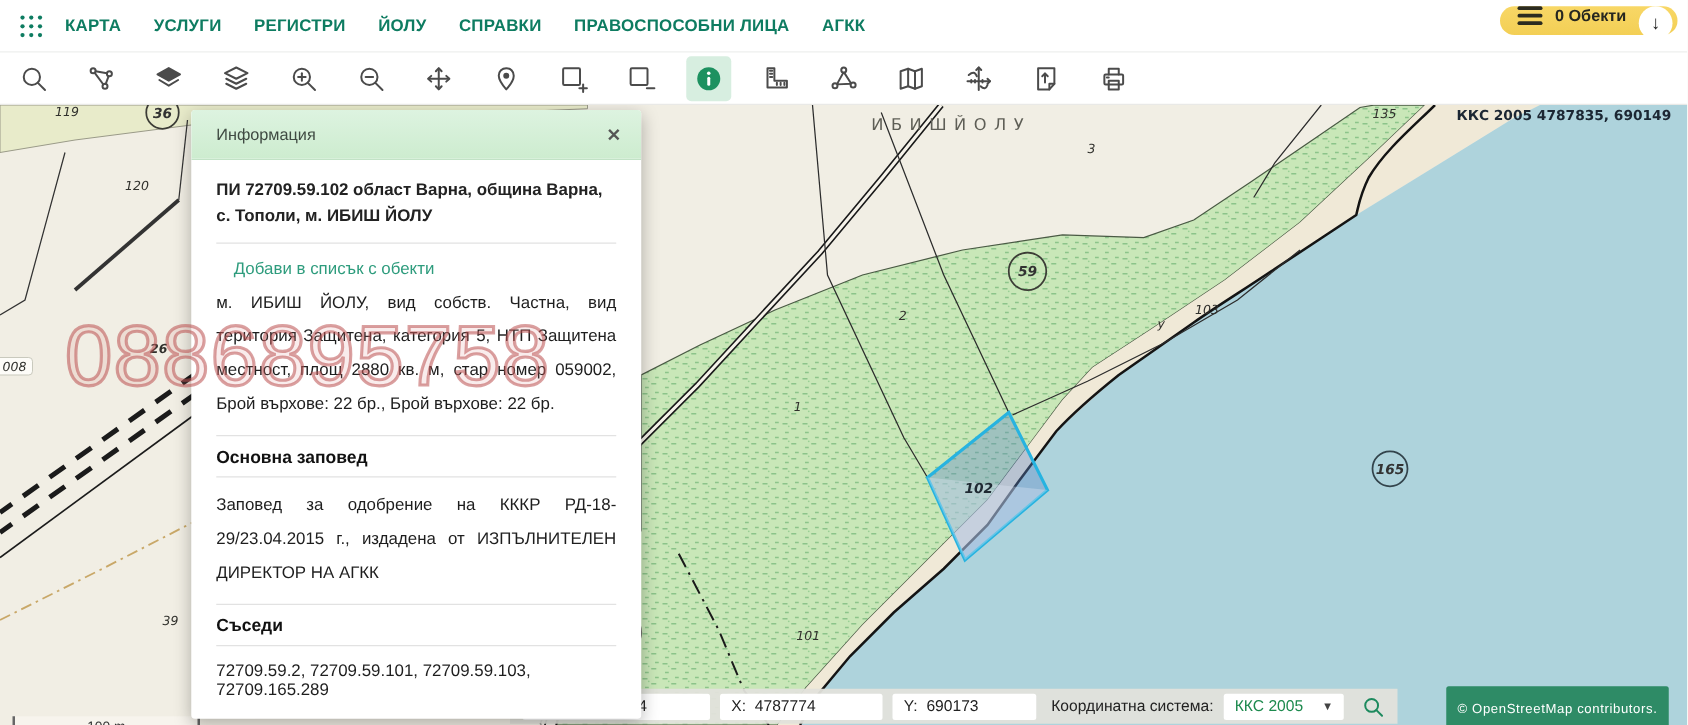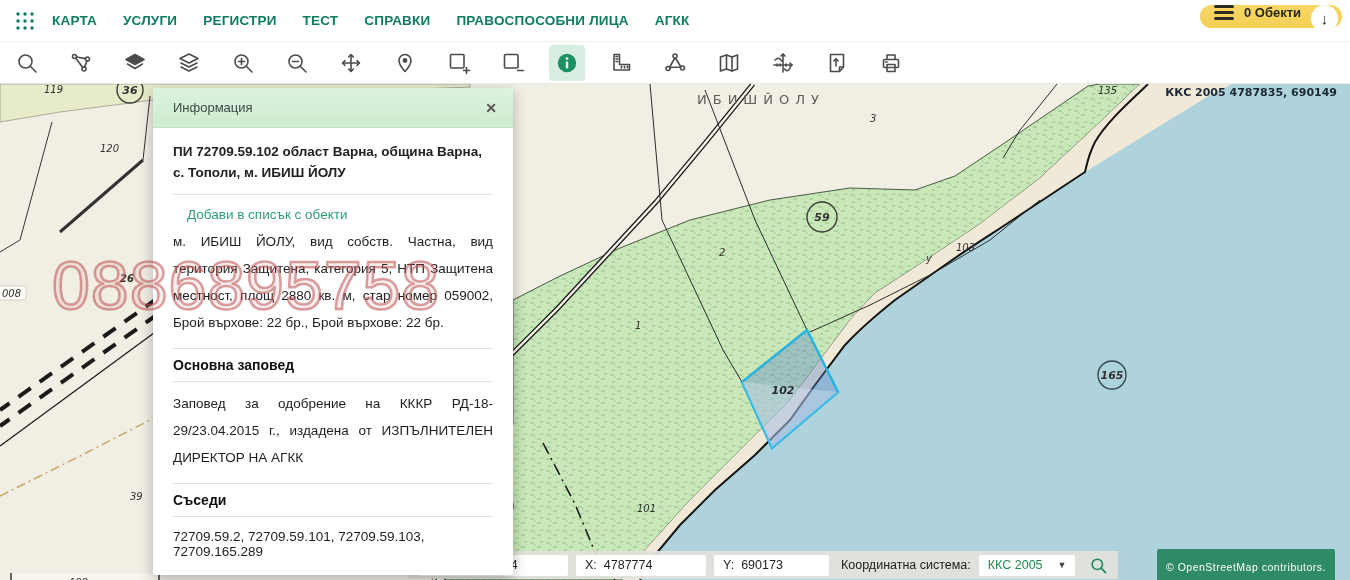--- a/index.html
+++ b/index.html
@@ -199,21 +199,21 @@
           <circle cx="4" cy="18" r="1.7"></circle>
             <circle cx="11" cy="18" r="1.7"></circle>
             <circle cx="18" cy="18" r="1.7"></circle>
         </g>
       </svg>
     </div>
     <div class="nav-items">
       <span class="nav-item">КАРТА</span>
       <span class="nav-item">УСЛУГИ</span>
       <span class="nav-item">РЕГИСТРИ</span>
-      <span class="nav-item">ТЕСТ</span>
+      <span class="nav-item">ЙОЛУ</span>
       <span class="nav-item">СПРАВКИ</span>
       <span class="nav-item">ПРАВОСПОСОБНИ ЛИЦА</span>
       <span class="nav-item">АГКК</span>
     </div>
     <div class="objects-btn">
       <div class="hamburger">
           <span></span>
           <span></span>
           <span></span>
         </div>

